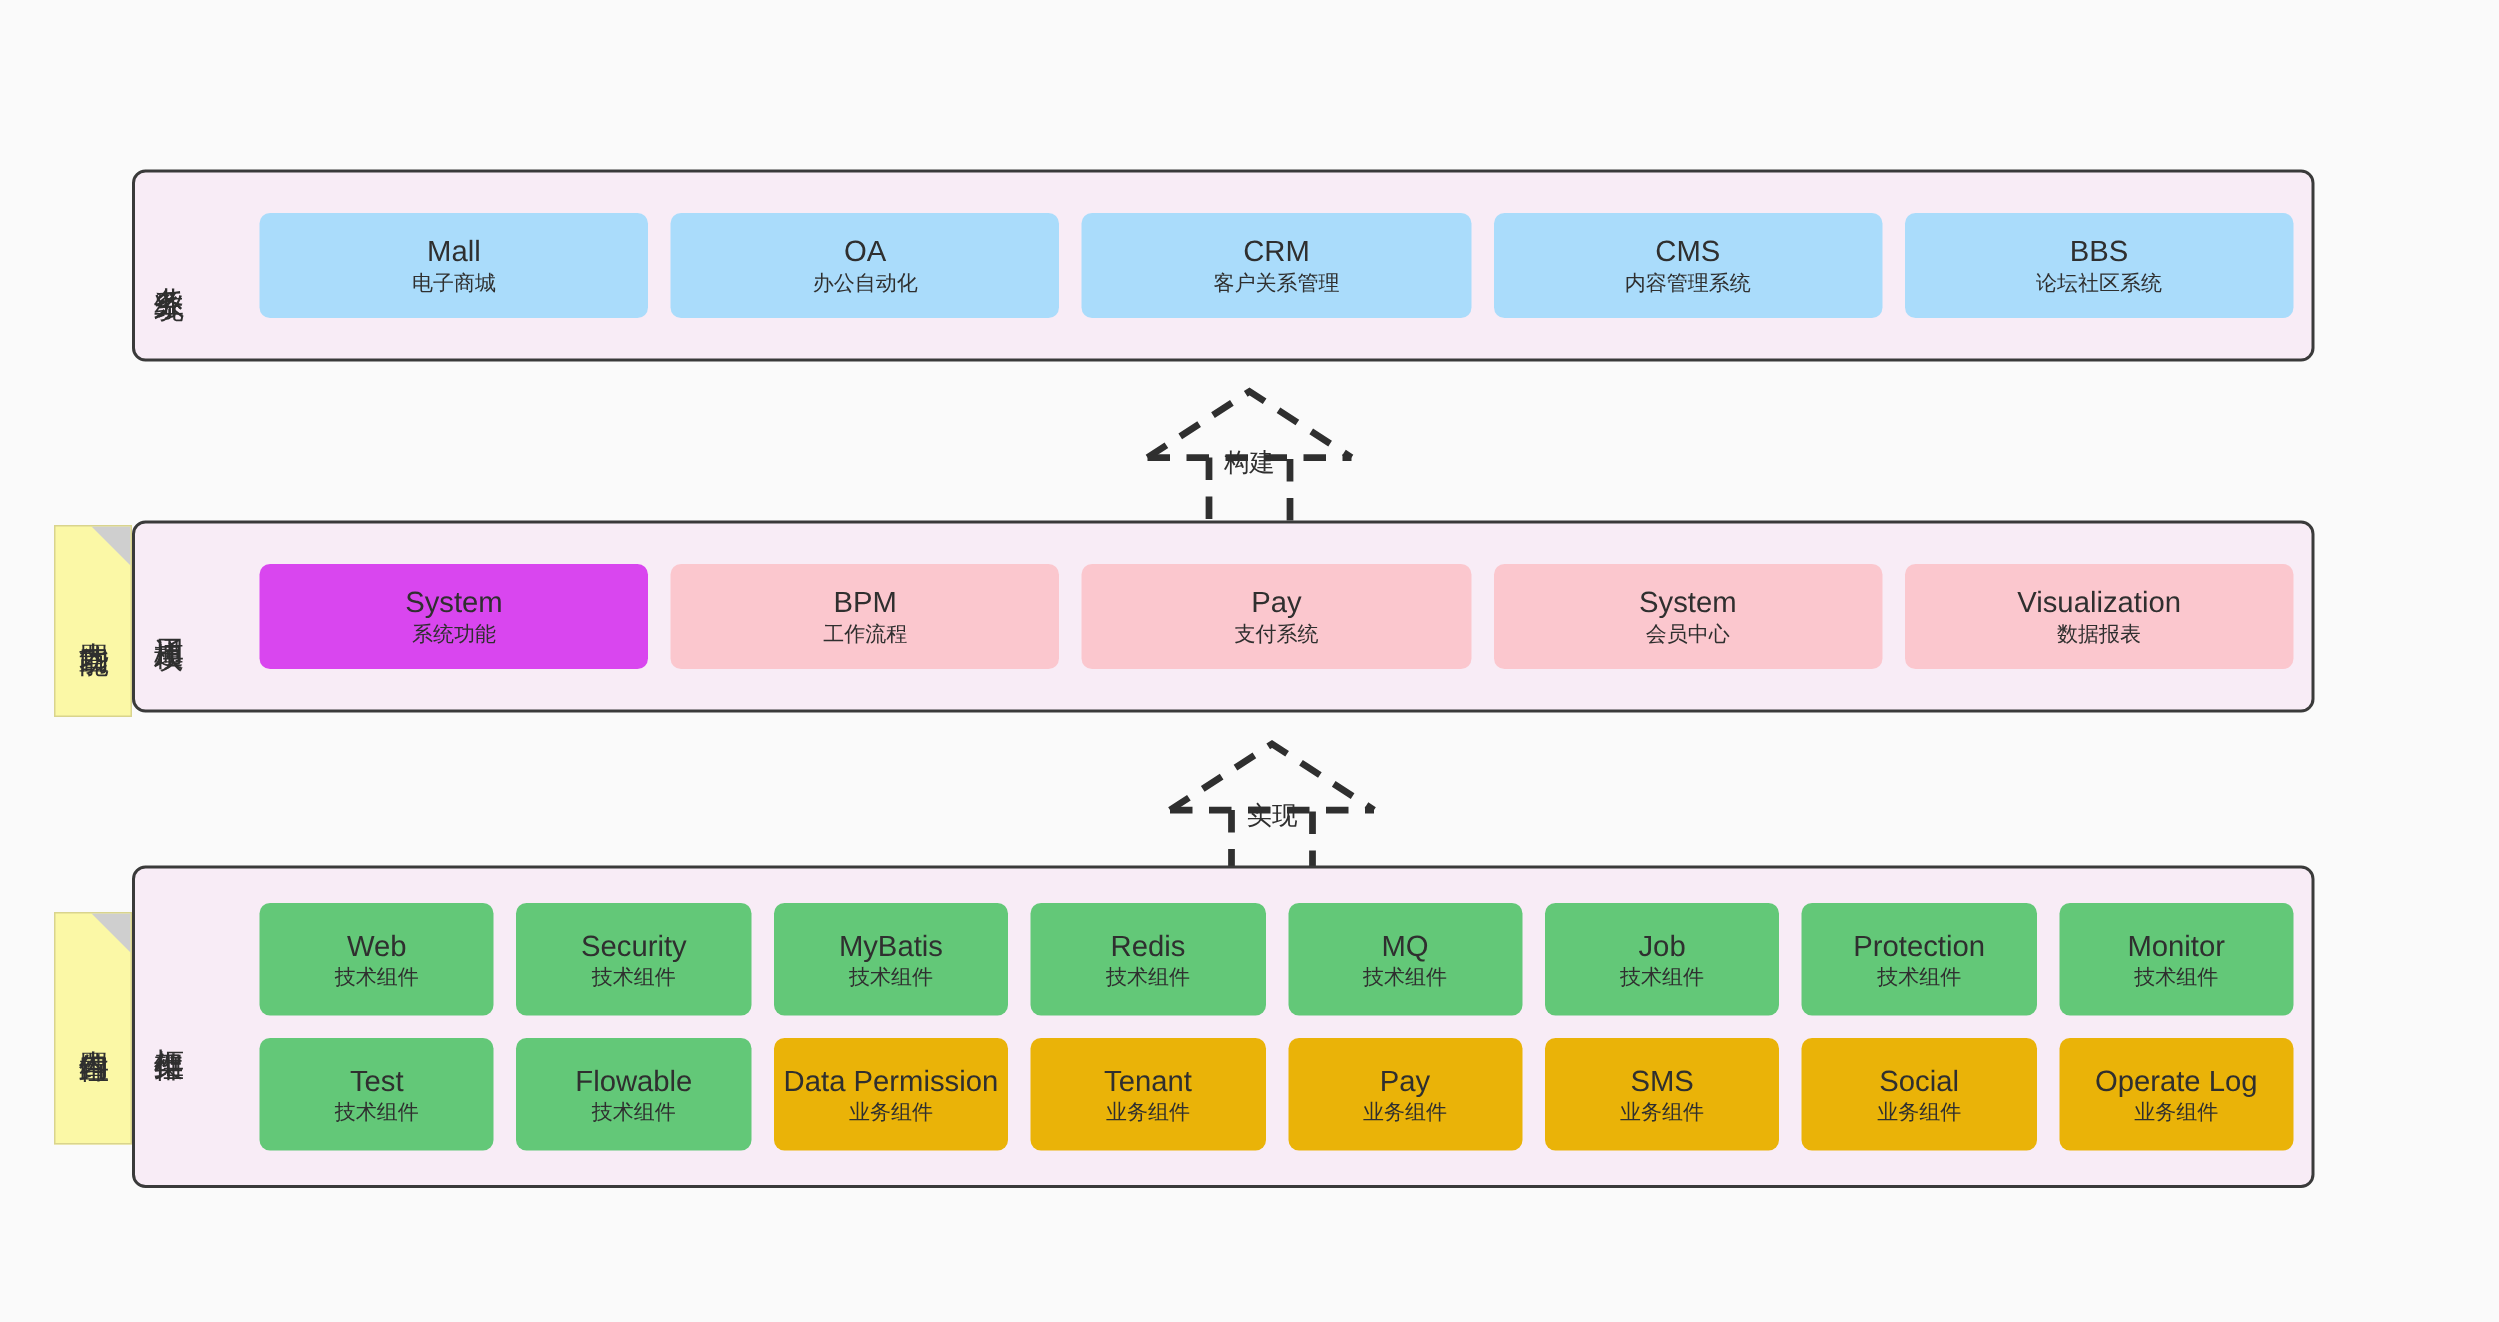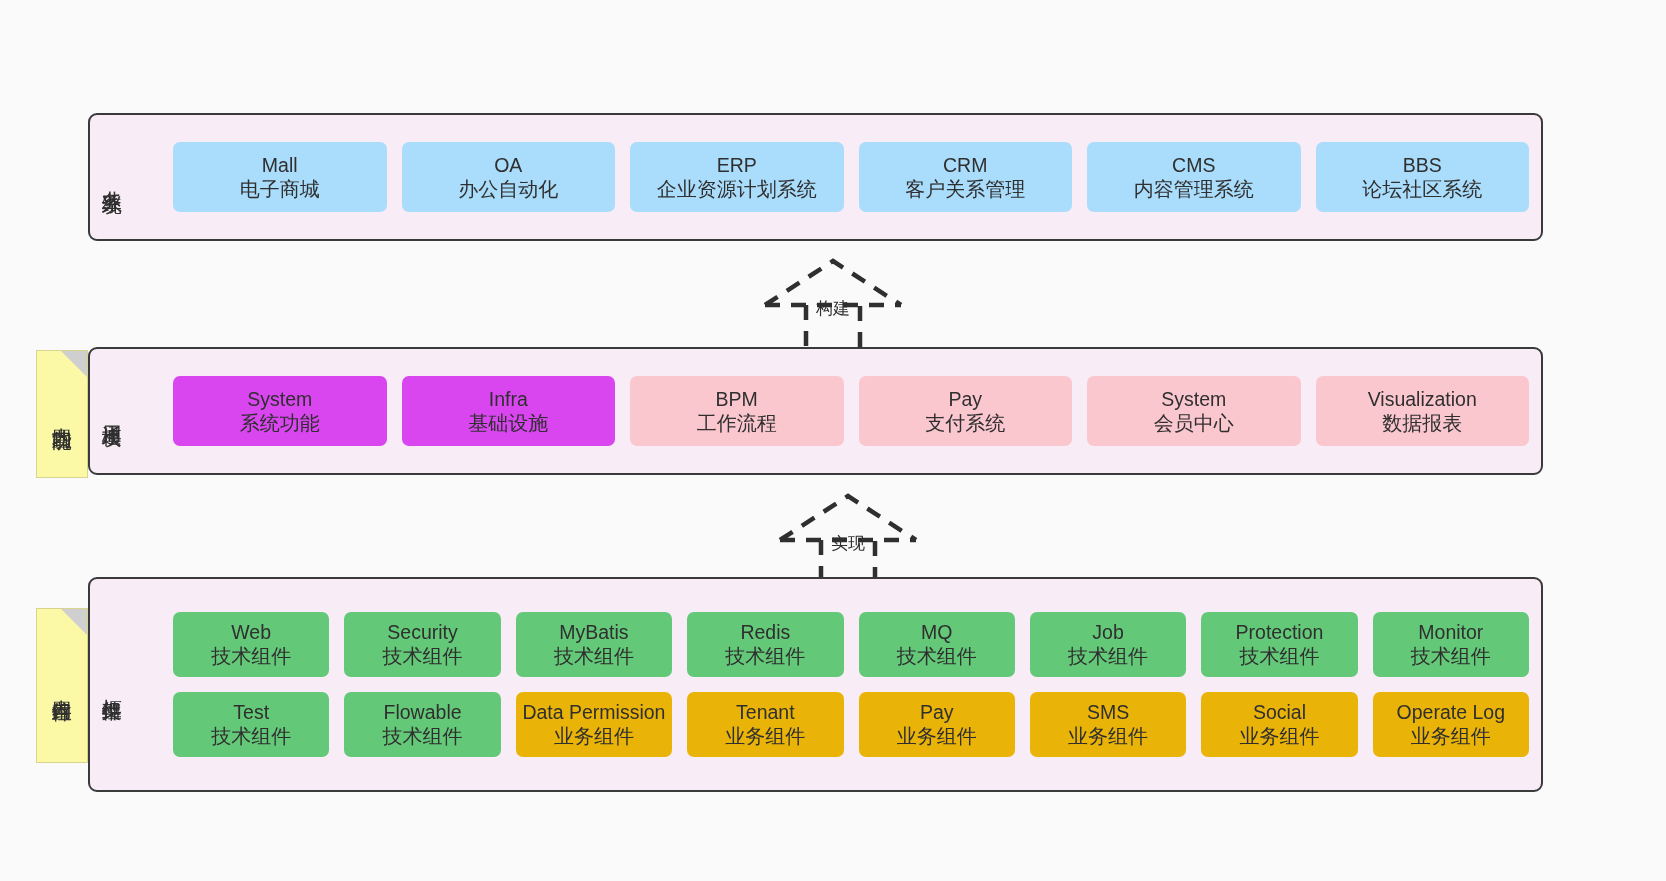--- a/index.html
+++ b/index.html
@@ -65,39 +65,39 @@
     text-align: center;
     line-height: 1.24;
     padding: 4px 2px;
     box-sizing: border-box;
   }
   .cell .en {
     font-size: 19.5px;
     color: #2f2f2f;
   }
   .cell .cn {
-    font-size: 20px;
+    font-size: 14px;
     color: #2f2f2f;
   }
 
   
   .c-blue        { background: #aadcfb; }
   .c-red         { background: #d946ef; }
   .c-pink        { background: #fbc7ce; }
   .c-green       { background: #63c878; }
   .c-green-light { background: #eab308; }
 
   
   #layer-business { left: 88px;  top: 113px; width: 1455px; height: 128px; }
   #layer-common   { left: 88px;  top: 347px; width: 1455px; height: 128px; }
   #layer-frame    { left: 88px;  top: 577px; width: 1455px; height: 215px; }
 
   #layer-business .cell { height: 70px; }
   #layer-common   .cell { height: 70px; }
-  #layer-frame    .cell { height: 65px; }
+  #layer-frame    .cell { height: 75px; }
 
   
   .note {
     position: absolute;
     background: #fbf8a6;
     border: 1px solid #d9d48d;
     box-sizing: border-box;
     display: flex;
     align-items: center;
     justify-content: center;
@@ -154,24 +154,20 @@
   <div class="layer-title">业务系统</div>
   <div class="layer-body">
     <div class="row">
       <div class="cell c-blue">
         <span class="en">Mall</span>
         <span class="cn">电子商城</span>
       </div>
       <div class="cell c-blue">
         <span class="en">OA</span>
         <span class="cn">办公自动化</span>
-      </div>
-      <div class="cell c-blue">
-        <span class="en">ERP</span>
-        <span class="cn">企业资源计划系统</span>
       </div>
       <div class="cell c-blue">
         <span class="en">CRM</span>
         <span class="cn">客户关系管理</span>
       </div>
       <div class="cell c-blue">
         <span class="en">CMS</span>
         <span class="cn">内容管理系统</span>
       </div>
       <div class="cell c-blue">
@@ -197,24 +193,20 @@
 </div>
 
 <div class="layer" id="layer-common">
   <div class="layer-title">通用模块</div>
   <div class="layer-body">
     <div class="row">
       <div class="cell c-red">
         <span class="en">System</span>
         <span class="cn">系统功能</span>
       </div>
-      <div class="cell c-red">
-        <span class="en">Infra</span>
-        <span class="cn">基础设施</span>
-      </div>
       <div class="cell c-pink">
         <span class="en">BPM</span>
         <span class="cn">工作流程</span>
       </div>
       <div class="cell c-pink">
         <span class="en">Pay</span>
         <span class="cn">支付系统</span>
       </div>
       <div class="cell c-pink">
         <span class="en">System</span>

